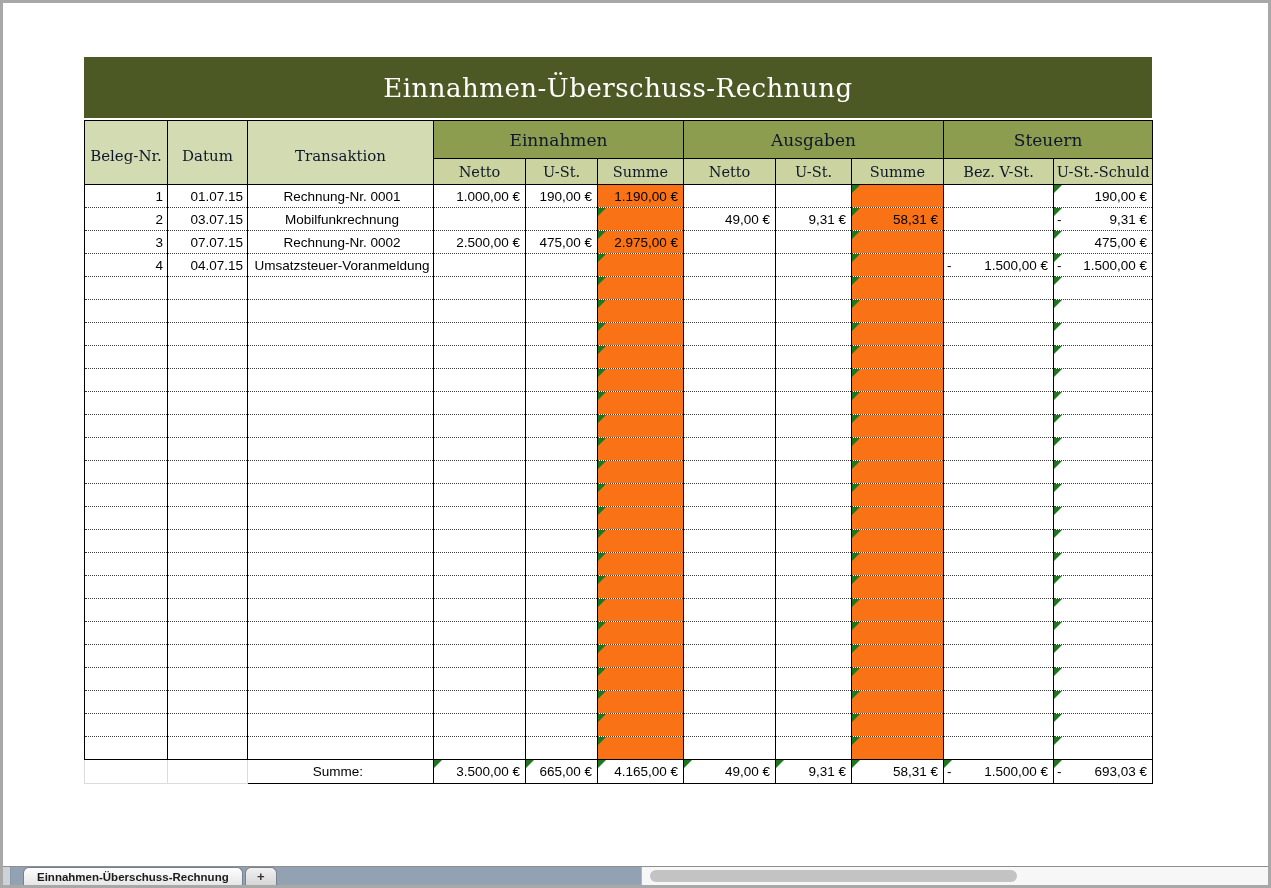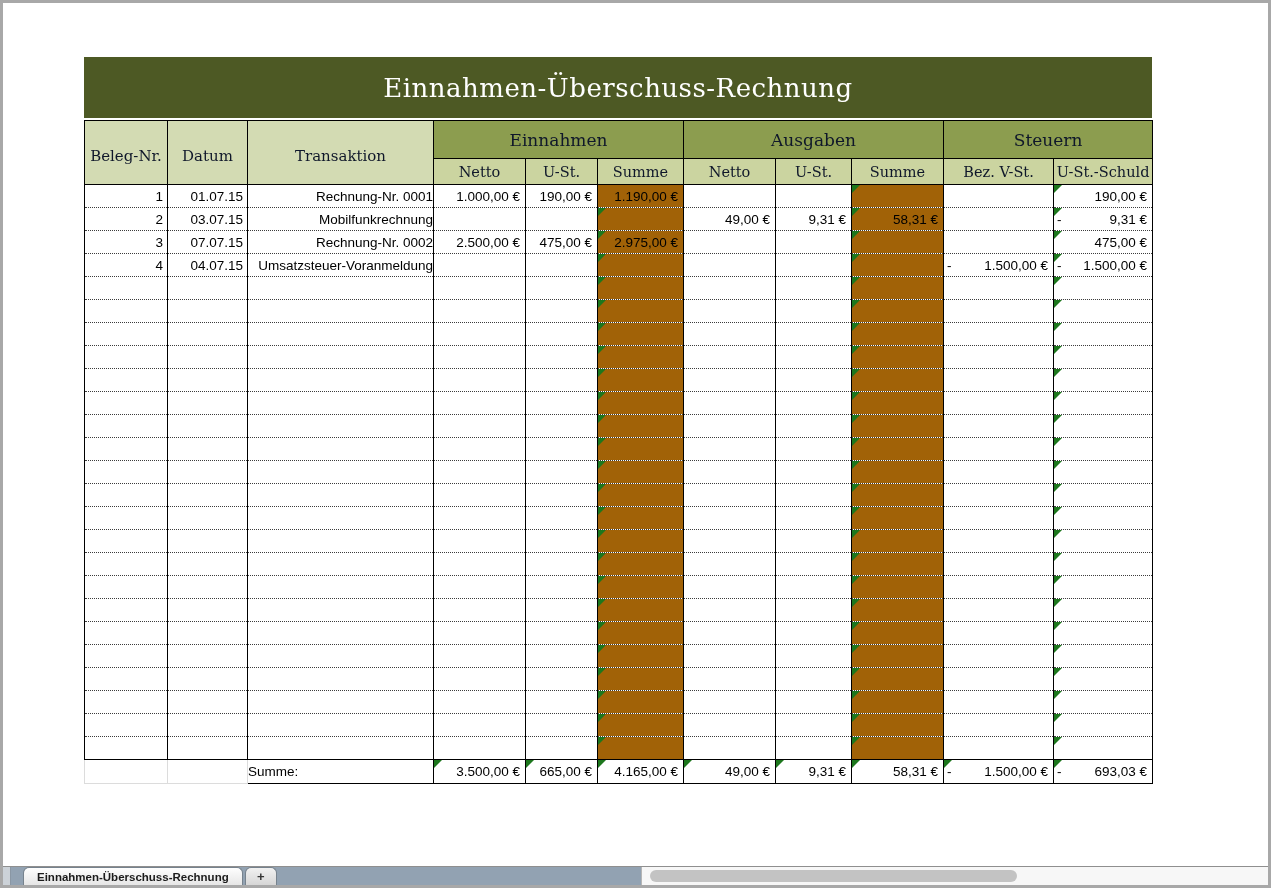--- a/index.html
+++ b/index.html
@@ -24,32 +24,32 @@
   th.lefth { background:#d3dbb3; vertical-align:bottom; font-size:15px;
              text-align:center; padding-bottom:19px; }
   th.sub   { height:26px; background:#cbd4a0; font-size:14.5px; text-align:center;
              padding:0 1px; }
 
   tbody td { height:23px; border-left:1px solid #000; border-right:1px solid #000;
              border-bottom:1px dotted #3c3c3c; font-size:13.5px; color:#000;
              position:relative; background:#fff; }
   tr.lastrow td { border-bottom:1px solid #000; }
   td.rnum  { text-align:right; padding-right:4px; }
-  td.txt   { text-align:right;  padding-left:3px; }
+  td.txt   { text-align:center;  padding-left:3px; }
   td.num   { text-align:right; padding-right:5px; }
-  td.greencol { background:#a16207; }
+  td.greencol { background:#f97316; }
   td.tri::before { content:""; position:absolute; top:0; left:0;
                    border-top:8px solid #1d771d; border-right:8px solid transparent; }
   span.minus { float:left; padding-left:3px; }
 
   tr.total td { height:24px; border:1px solid #000; border-top:1px solid #000;
                 background:#fff; font-size:13.5px; }
   tr.total td.ghost { border-left:1px solid #dcdcdc; border-right:1px solid #dcdcdc;
                       border-bottom:1px solid #dcdcdc; }
-  tr.total td.sumlabel { text-align:left; padding-right:5px; }
+  tr.total td.sumlabel { text-align:center; padding-right:5px; }
 
   .bottombar { height:19px; border-top:1px solid #8f8f8f; display:flex; }
   .tabstrip { width:638px; background:#92a2b2; display:flex; align-items:stretch; }
   .corner-block { width:8px; background:#ccd2d8; border-right:1px solid #8a97a4; }
   .sheet-tab { margin-left:12px; background:linear-gradient(#fefefe,#e6e6e6);
                border:1px solid #76828d; border-bottom:none; border-radius:6px 6px 0 0;
                padding:0 13px; display:flex; align-items:center;
                font-weight:bold; font-size:11.5px; color:#1b1b1b; }
   .add-tab { margin-left:2px; width:32px; background:linear-gradient(#f1f1f1,#d6d6d6);
              border:1px solid #76828d; border-bottom:none; border-radius:6px 6px 0 0;

